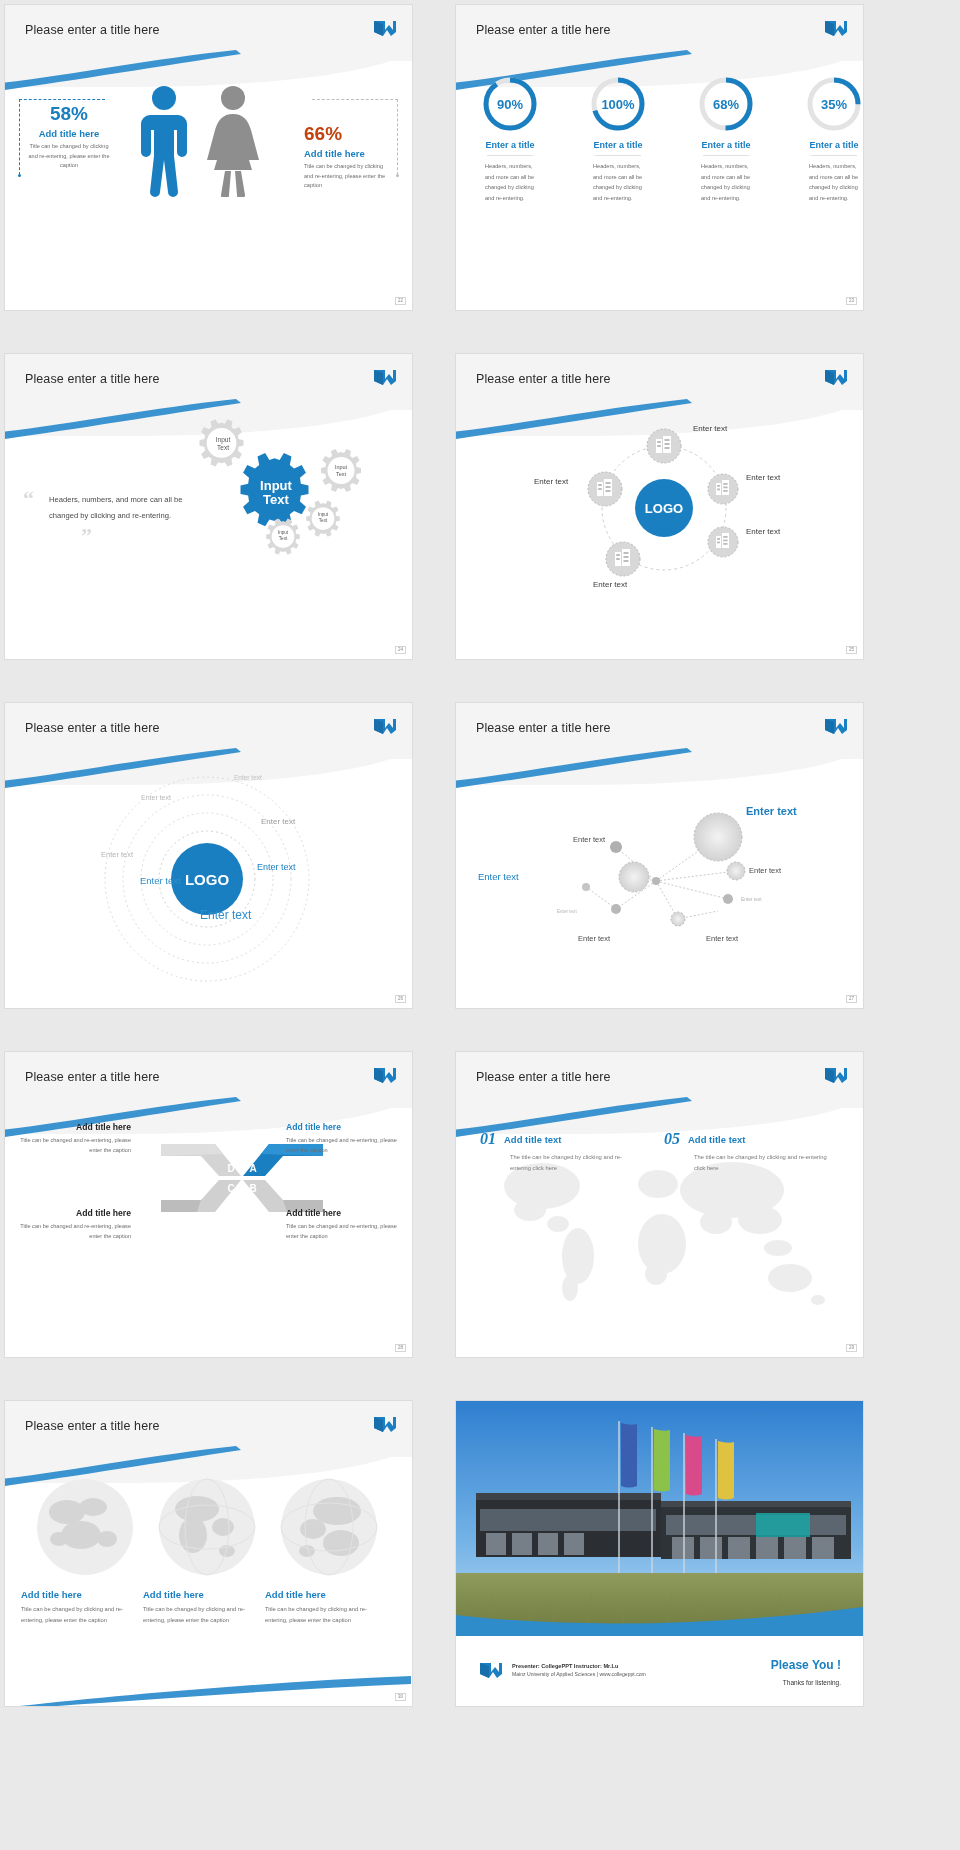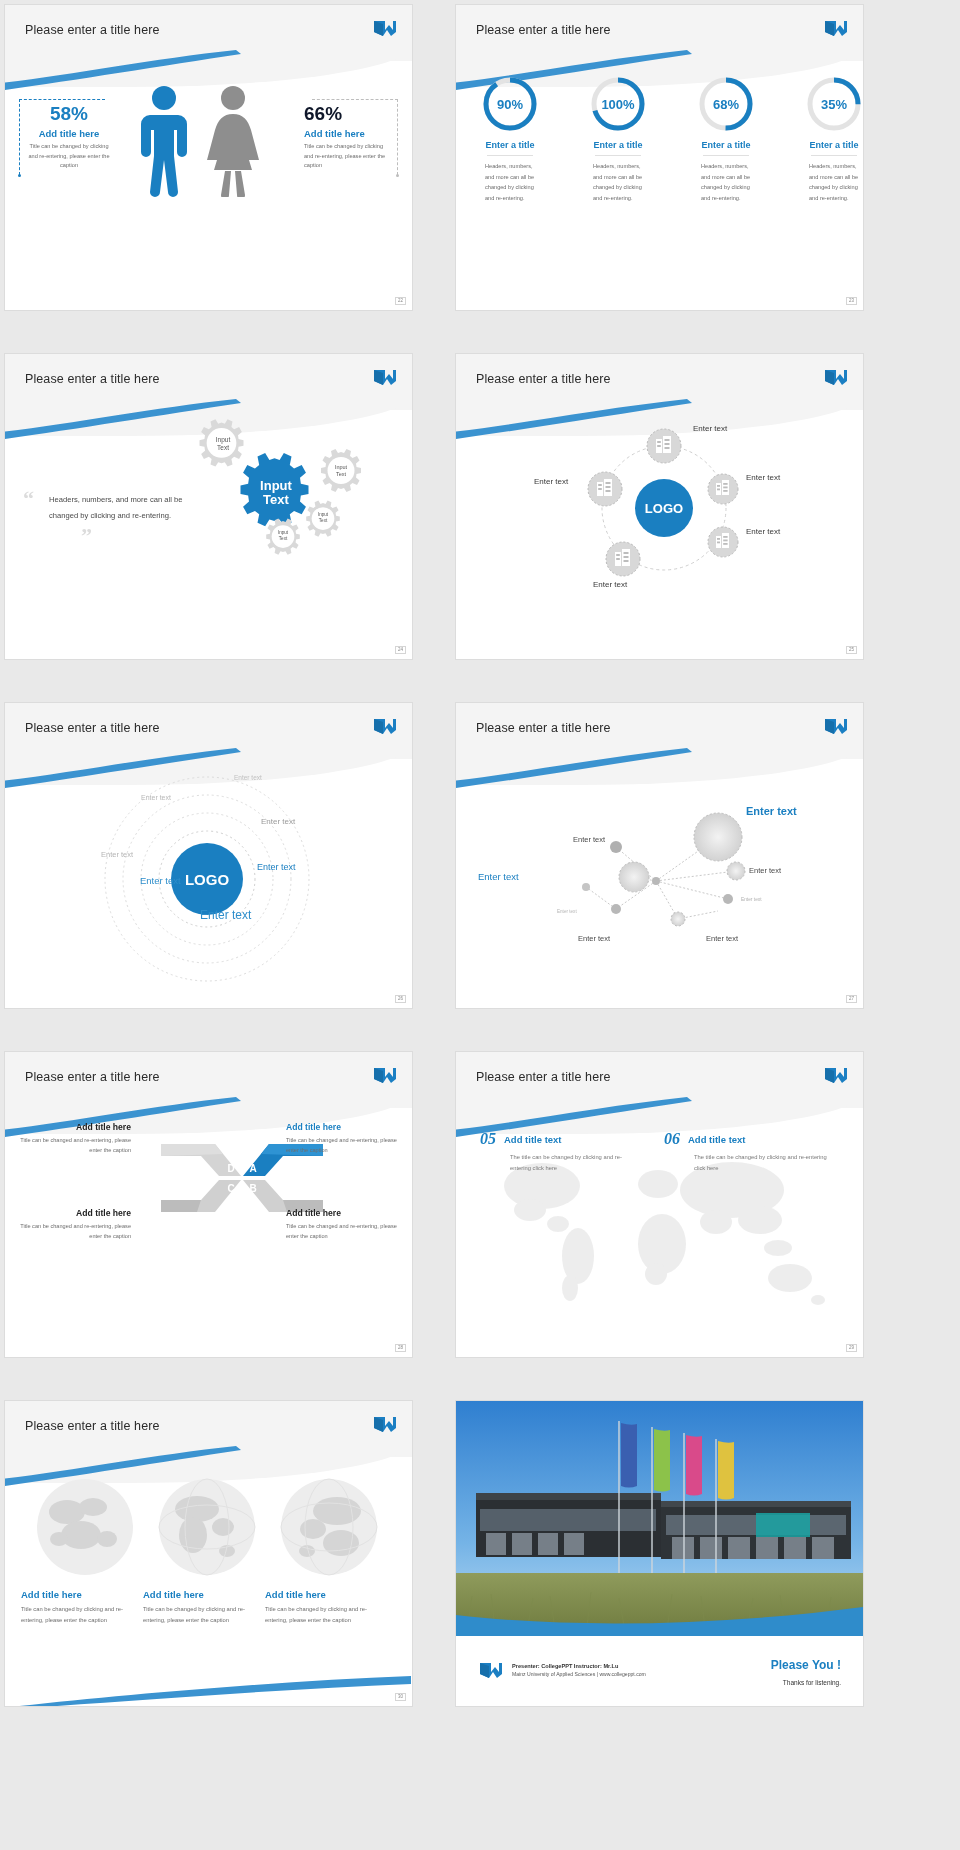--- a/index.html
+++ b/index.html
@@ -51,21 +51,21 @@
   .swoosh svg { display: block; }
   .pagenum {
     position: absolute; right: 6px; bottom: 5px;
     font-size: 4.5px; color: #8a8a8a;
     border: 1px solid #d5d5d5; padding: 1px 2px;
     background: #fff; line-height: 1;
   }
   .body { position: absolute; left: 0; top: 56px; right: 0; bottom: 0; }
   .pp-pct { font-size: 19px; font-weight: bold; }
   .pp-blue { color: #1a7fc1; }
-  .pp-gray { color: #0f172a; }
+  .pp-gray { color: #c2410c; margin-top: 20px; }
   .pp-title { color: #1a7fc1; font-size: 9.5px; font-weight: bold; margin-top: 3px; }
   .pp-desc { color: #6d6d6d; font-size: 5.6px; line-height: 1.7; margin-top: 3px; }
   .dashbox-l {
     position: absolute; left: 14px; top: 38px; width: 86px; height: 76px;
     border-left: 1px dashed #1a7fc1; border-top: 1px dashed #1a7fc1;
   }
   .dashbox-l:after { content:''; position:absolute; left:-2px; bottom:-2px; width:3px;height:3px;background:#1a7fc1;border-radius:50%;}
   .dashbox-r {
     position: absolute; right: 14px; top: 38px; width: 86px; height: 76px;
     border-right: 1px dashed #bdbdbd; border-top: 1px dashed #bdbdbd;
@@ -563,28 +563,28 @@
           <ellipse cx="246" cy="84" rx="16" ry="12"></ellipse>
 
           <ellipse cx="308" cy="110" rx="14" ry="8"></ellipse>
           <ellipse cx="320" cy="140" rx="22" ry="14"></ellipse>
           <ellipse cx="348" cy="162" rx="7" ry="5"></ellipse>
         </g>
       </svg>
 
       <div style="position:absolute;left:24px;top:22px;width:160px;">
         <div style="display:flex;align-items:center;gap:8px;">
-          <span class="num-big">05</span>
+          <span class="num-big">01</span>
           <span class="num-title">Add title text</span>
         </div>
         <div class="num-desc" style="margin-left:30px;">The title can be changed by clicking and re-entering click here</div>
       </div>
       <div style="position:absolute;left:208px;top:22px;width:170px;">
         <div style="display:flex;align-items:center;gap:8px;">
-          <span class="num-big">06</span>
+          <span class="num-big">05</span>
           <span class="num-title">Add title text</span>
         </div>
         <div class="num-desc" style="margin-left:30px;">The title can be changed by clicking and re-entering click here</div>
       </div>
     </div>
     <div class="pagenum">29</div>
   </div>
 
   <div class="slide">
     <div class="hdr"></div>

